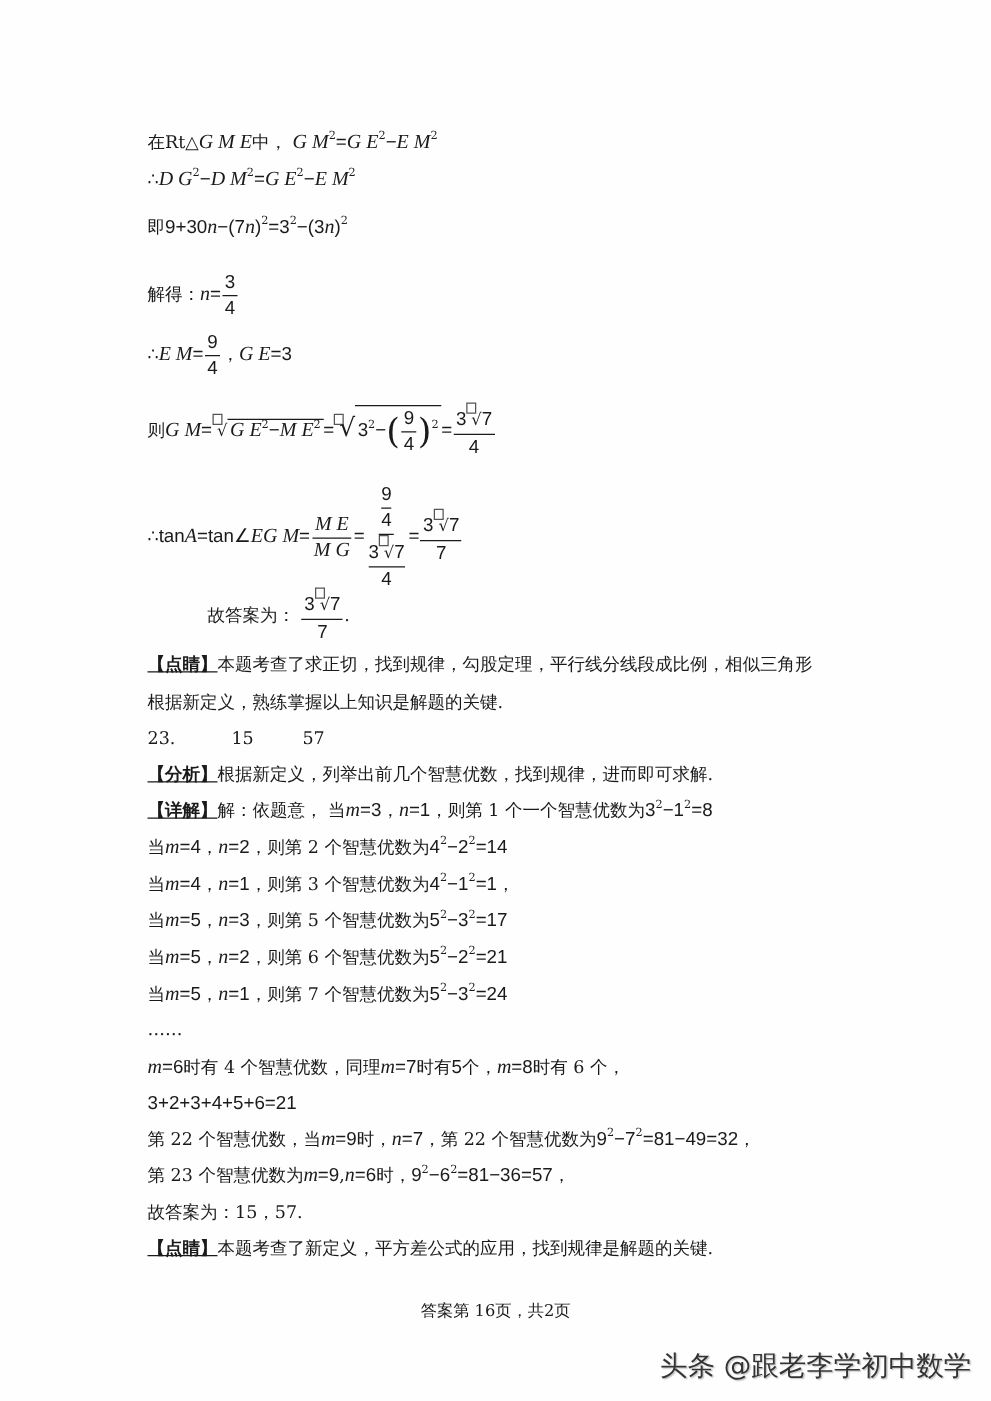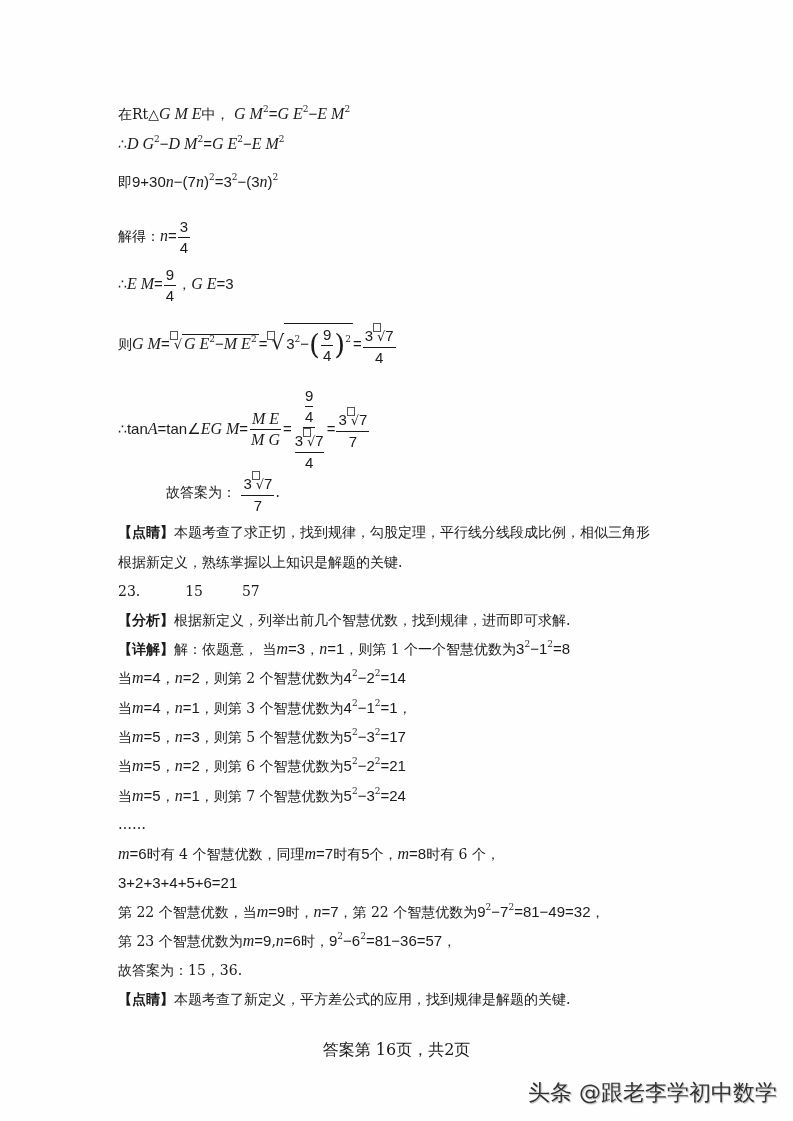--- a/index.html
+++ b/index.html
@@ -12,23 +12,23 @@
   .n { font-family: "Liberation Sans", "DejaVu Sans", sans-serif; font-size: 15px; }
   sup { font-size: 9px; vertical-align: 7px; line-height: 0; }
   .frac { display: inline-flex; flex-direction: column; align-items: center; vertical-align: middle; margin: 0 1px; }
   .frac > .num { border-bottom: 1px solid #1a1a1a; padding: 0 2px; line-height: 20px; }
   .frac > .den { line-height: 20px; padding: 0 2px; }
   .fn { font-family: "Liberation Sans", "DejaVu Sans", sans-serif; font-size: 15px; }
   .sqrt { display: inline-block; border-top: 1px solid #1a1a1a; padding: 0 2px; line-height: 18px; }
   .rad { font-family: "DejaVu Sans", sans-serif; font-size: 13px; }
   .box { display:inline-block; width:6px; height:7px; border:1px solid #555; vertical-align: 9px; margin-right:-4px; }
   .big { font-size: 28px; font-family: "DejaVu Serif", serif; vertical-align: middle; font-weight: 200; }
-  .footer { position: absolute; left: 0; width: 793px; top: 1040px; text-align: center; font-size: 16px; }
+  .footer { position: absolute; left: 0; width: 793px; top: 1040px; text-align: center; font-size: 13px; }
   .wm { position: absolute; right: 16px; top: 1078px; font-family: "DejaVu Sans", sans-serif; font-size: 22px; color: #333; text-shadow: 0 0 2px #fff, 1px 1px 1px #aaa; }
-  .bold { font-weight: bold; }
+  .bold { font-weight: bold; text-decoration: underline; }
 </style>
 </head>
 <body>
 
 <div class="ln" style="top:104px">
   <span>在Rt△</span><span class="m">G M E</span><span>中，</span>
   <span class="m">G M</span><sup>2</sup><span class="n">=</span><span class="m">G E</span><sup>2</sup><span class="n">−</span><span class="m">E M</span><sup>2</sup>
 </div>
 
 <div class="ln" style="top:134px">
@@ -114,21 +114,21 @@
 <div class="ln" style="top:668px">当<span class="m">m</span><span class="n">=4</span>，<span class="m">n</span><span class="n">=2</span>，则第 2 个智慧优数为<span class="n">4</span><sup>2</sup><span class="n">−2</span><sup>2</sup><span class="n">=14</span></div>
 <div class="ln" style="top:698px">当<span class="m">m</span><span class="n">=4</span>，<span class="m">n</span><span class="n">=1</span>，则第 3 个智慧优数为<span class="n">4</span><sup>2</sup><span class="n">−1</span><sup>2</sup><span class="n">=1</span>，</div>
 <div class="ln" style="top:727px">当<span class="m">m</span><span class="n">=5</span>，<span class="m">n</span><span class="n">=3</span>，则第 5 个智慧优数为<span class="n">5</span><sup>2</sup><span class="n">−3</span><sup>2</sup><span class="n">=17</span></div>
 <div class="ln" style="top:756px">当<span class="m">m</span><span class="n">=5</span>，<span class="m">n</span><span class="n">=2</span>，则第 6 个智慧优数为<span class="n">5</span><sup>2</sup><span class="n">−2</span><sup>2</sup><span class="n">=21</span></div>
 <div class="ln" style="top:786px">当<span class="m">m</span><span class="n">=5</span>，<span class="m">n</span><span class="n">=1</span>，则第 7 个智慧优数为<span class="n">5</span><sup>2</sup><span class="n">−3</span><sup>2</sup><span class="n">=24</span></div>
 <div class="ln" style="top:814px"><span>……</span></div>
 <div class="ln" style="top:844px"><span class="m">m</span><span class="n">=6</span>时有 4 个智慧优数，同理<span class="m">m</span><span class="n">=7</span>时有<span class="n">5</span>个，<span class="m">m</span><span class="n">=8</span>时有 6 个，</div>
 <div class="ln" style="top:873px"><span class="n">3+2+3+4+5+6=21</span></div>
 <div class="ln" style="top:902px">第 22 个智慧优数，当<span class="m">m</span><span class="n">=9</span>时，<span class="m">n</span><span class="n">=7</span>，第 22 个智慧优数为<span class="n">9</span><sup>2</sup><span class="n">−7</span><sup>2</sup><span class="n">=81−49=32</span>，</div>
 <div class="ln" style="top:931px">第 23 个智慧优数为<span class="m">m</span><span class="n">=9</span>,<span class="m">n</span><span class="n">=6</span>时，<span class="n">9</span><sup>2</sup><span class="n">−6</span><sup>2</sup><span class="n">=81−36=57</span>，</div>
-<div class="ln" style="top:960px"><span>故答案为：15，36.</span></div>
+<div class="ln" style="top:960px"><span>故答案为：15，57.</span></div>
 
 <div class="ln" style="top:989px">
   <span class="bold">【点睛】</span><span>本题考查了新定义，平方差公式的应用，找到规律是解题的关键.</span>
 </div>
 
 <div class="footer">
   <span>答案第 16页，共2页</span>
 </div>
 
 <div class="wm">

